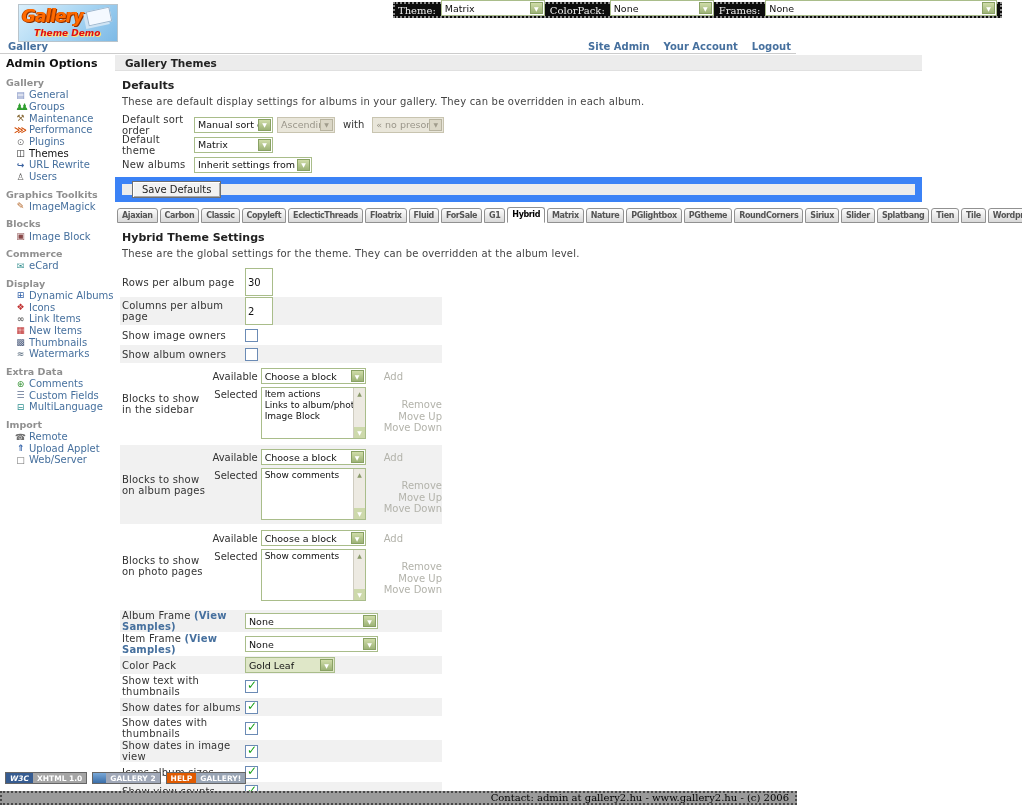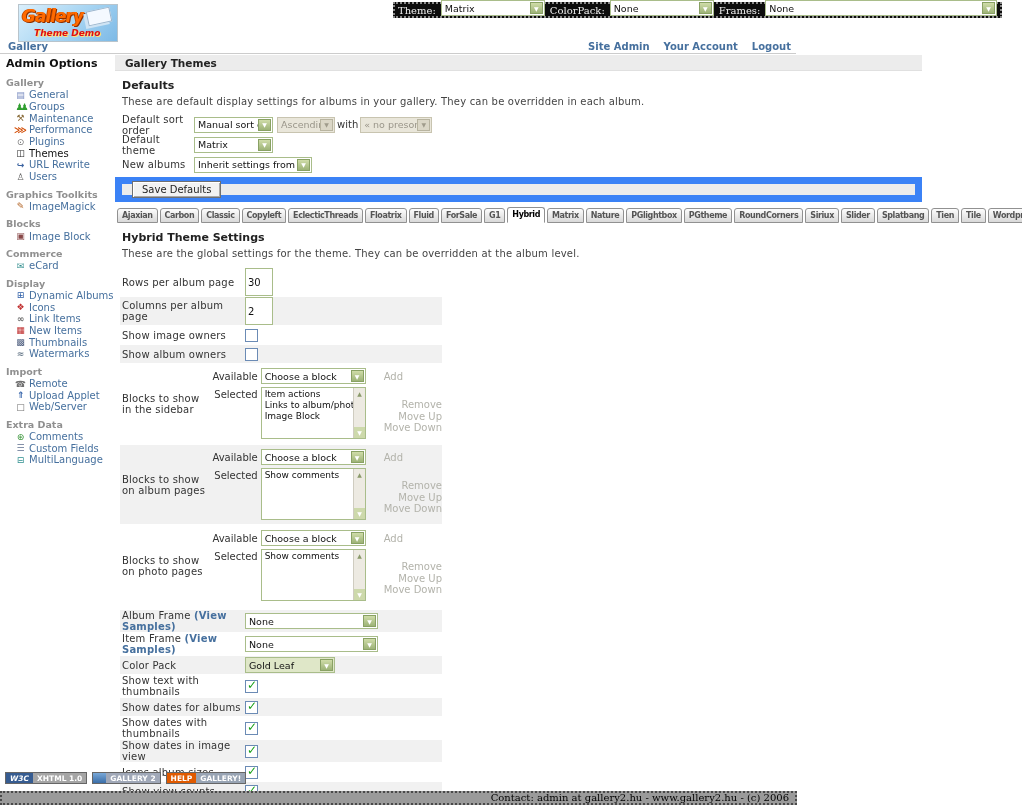--- a/index.html
+++ b/index.html
@@ -65,21 +65,21 @@
   
   .content{position:absolute;left:115px;top:55px;width:807px}
   .page-title-bar{width:807px;height:16px;background:#ececec;border-bottom:1px solid #e0e0e0;
     font-weight:bold;color:#222;padding:2px 0 0 10px;font-size:10.5px}
   .sect{padding-left:7px}
   .h-sect{font-weight:bold;font-size:11px;color:#222;margin:8px 0 4px 0}
   .desc{color:#444;margin-bottom:9px;letter-spacing:.2px}
 
   .d-row{display:flex;align-items:center;height:17px;margin-bottom:3px}
   .d-label{width:72px;color:#333;letter-spacing:.2px}
-  .with{margin:0 2px;color:#333}
+  .with{margin:0 8px;color:#333}
 
   
   .sel{display:inline-flex;align-items:center;height:16px;border:1px solid #a9bd8a;background:#fff;
     font-size:9.5px;color:#111;cursor:pointer;vertical-align:middle}
   .seltext{flex:1;overflow:hidden;white-space:nowrap;padding:0 2px 0 3px}
   .arrow{width:13px;height:12px;margin-right:1px;flex:0 0 13px;display:flex;align-items:center;justify-content:center;
     background:linear-gradient(#cfdca8,#9db377);border:1px solid #89a164;color:#fff}
   .arrow::before{content:"▼";font-size:6px}
   .sel.dis{border-color:#c8c4b0;background:#e9e6da;color:#9a968a}
   .sel.dis .arrow{background:#dbd7c7;border-color:#b8b4a0;color:#a09c8c}
@@ -260,48 +260,48 @@
         <span class="si si-thumbnails"></span>
         <a class="sb-link">Thumbnails</a>
       </div>
     <div class="sb-item">
         <span class="si si-watermarks"></span>
         <a class="sb-link">Watermarks</a>
       </div>
   </div>
 
   <div class="sb-section">
+    <div class="sb-sec-label">Extra Data</div>
+    <div class="sb-item">
+        <span class="si si-comments"></span>
+        <a class="sb-link">Comments</a>
+      </div>
+    <div class="sb-item">
+        <span class="si si-custom-fields"></span>
+        <a class="sb-link">Custom Fields</a>
+      </div>
+    <div class="sb-item">
+        <span class="si si-multilanguage"></span>
+        <a class="sb-link">MultiLanguage</a>
+      </div>
+  </div>
+
+  <div class="sb-section">
     <div class="sb-sec-label">Import</div>
     <div class="sb-item">
         <span class="si si-remote"></span>
         <a class="sb-link">Remote</a>
       </div>
     <div class="sb-item">
         <span class="si si-upload-applet"></span>
         <a class="sb-link">Upload Applet</a>
       </div>
     <div class="sb-item">
         <span class="si si-web-server"></span>
         <a class="sb-link">Web/Server</a>
-      </div>
-  </div>
-
-  <div class="sb-section">
-    <div class="sb-sec-label">Extra Data</div>
-    <div class="sb-item">
-        <span class="si si-comments"></span>
-        <a class="sb-link">Comments</a>
-      </div>
-    <div class="sb-item">
-        <span class="si si-custom-fields"></span>
-        <a class="sb-link">Custom Fields</a>
-      </div>
-    <div class="sb-item">
-        <span class="si si-multilanguage"></span>
-        <a class="sb-link">MultiLanguage</a>
       </div>
   </div>
 </div>
 
 <div class="content">
   <div class="page-title-bar">Gallery Themes</div>
 
   <div class="sect">
     <div class="h-sect">Defaults</div>
     <div class="desc">These are default display settings for albums in your gallery. They can be overridden in each album.</div>

